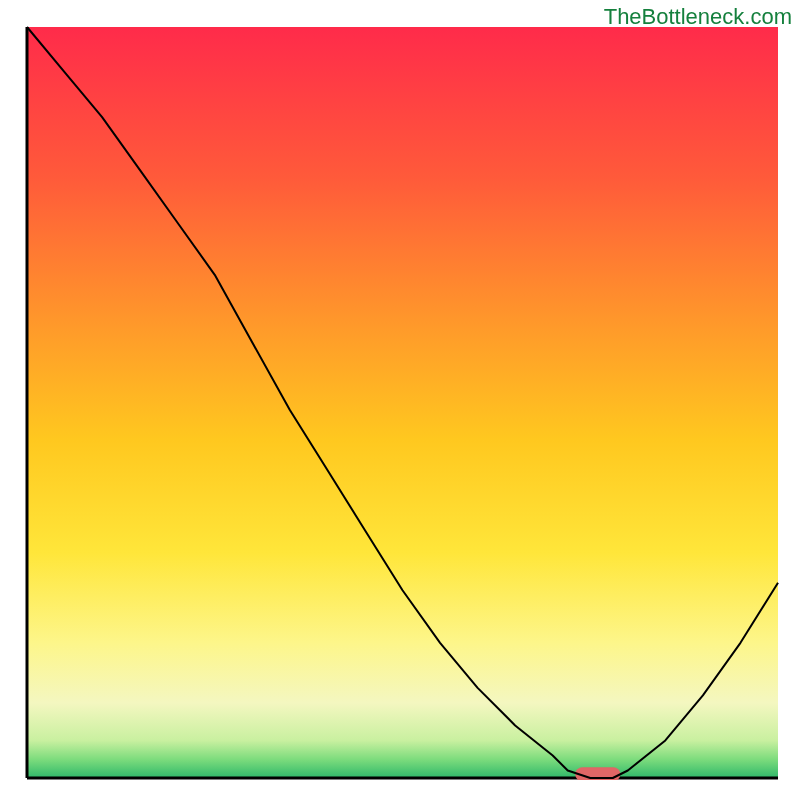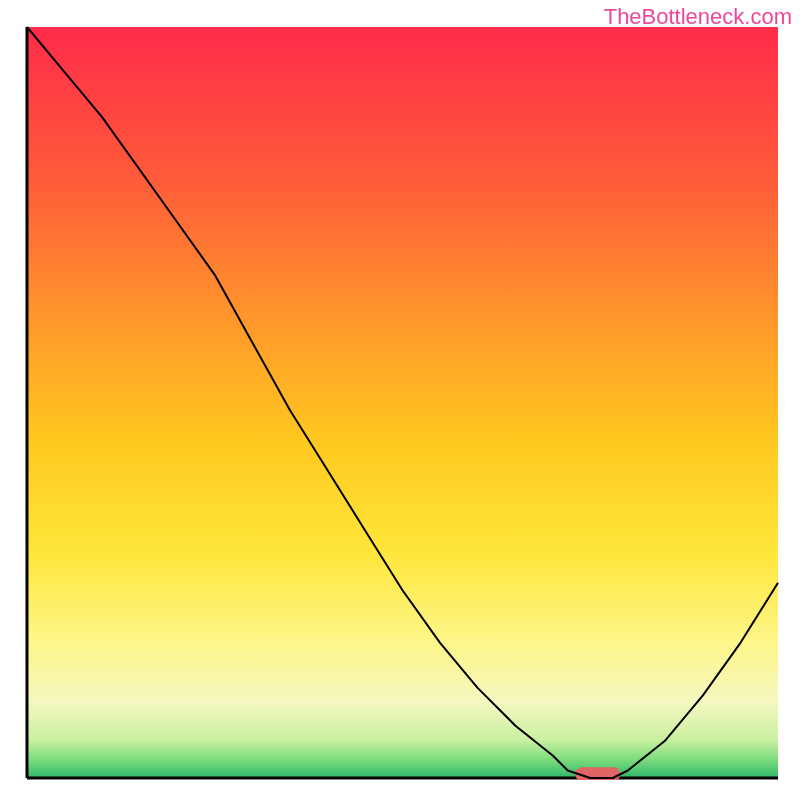--- a/index.html
+++ b/index.html
@@ -3,21 +3,21 @@
 <meta charset="utf-8">
 <style>
   * { margin: 0; padding: 0; box-sizing: border-box; }
   body { width: 800px; height: 800px; position: relative; font-family: Arial, sans-serif; }
   .container { width: 800px; height: 800px; position: relative; background: #fff; }
   .watermark {
     position: absolute;
     top: 4px;
     right: 8px;
     font-size: 22px;
-    color: #ec4899;
+    color: #15803d;
     font-family: Arial, sans-serif;
     z-index: 10;
   }
   .plot-area {
     position: absolute;
     left: 25px;
     top: 25px;
     width: 755px;
     height: 755px;
   }

